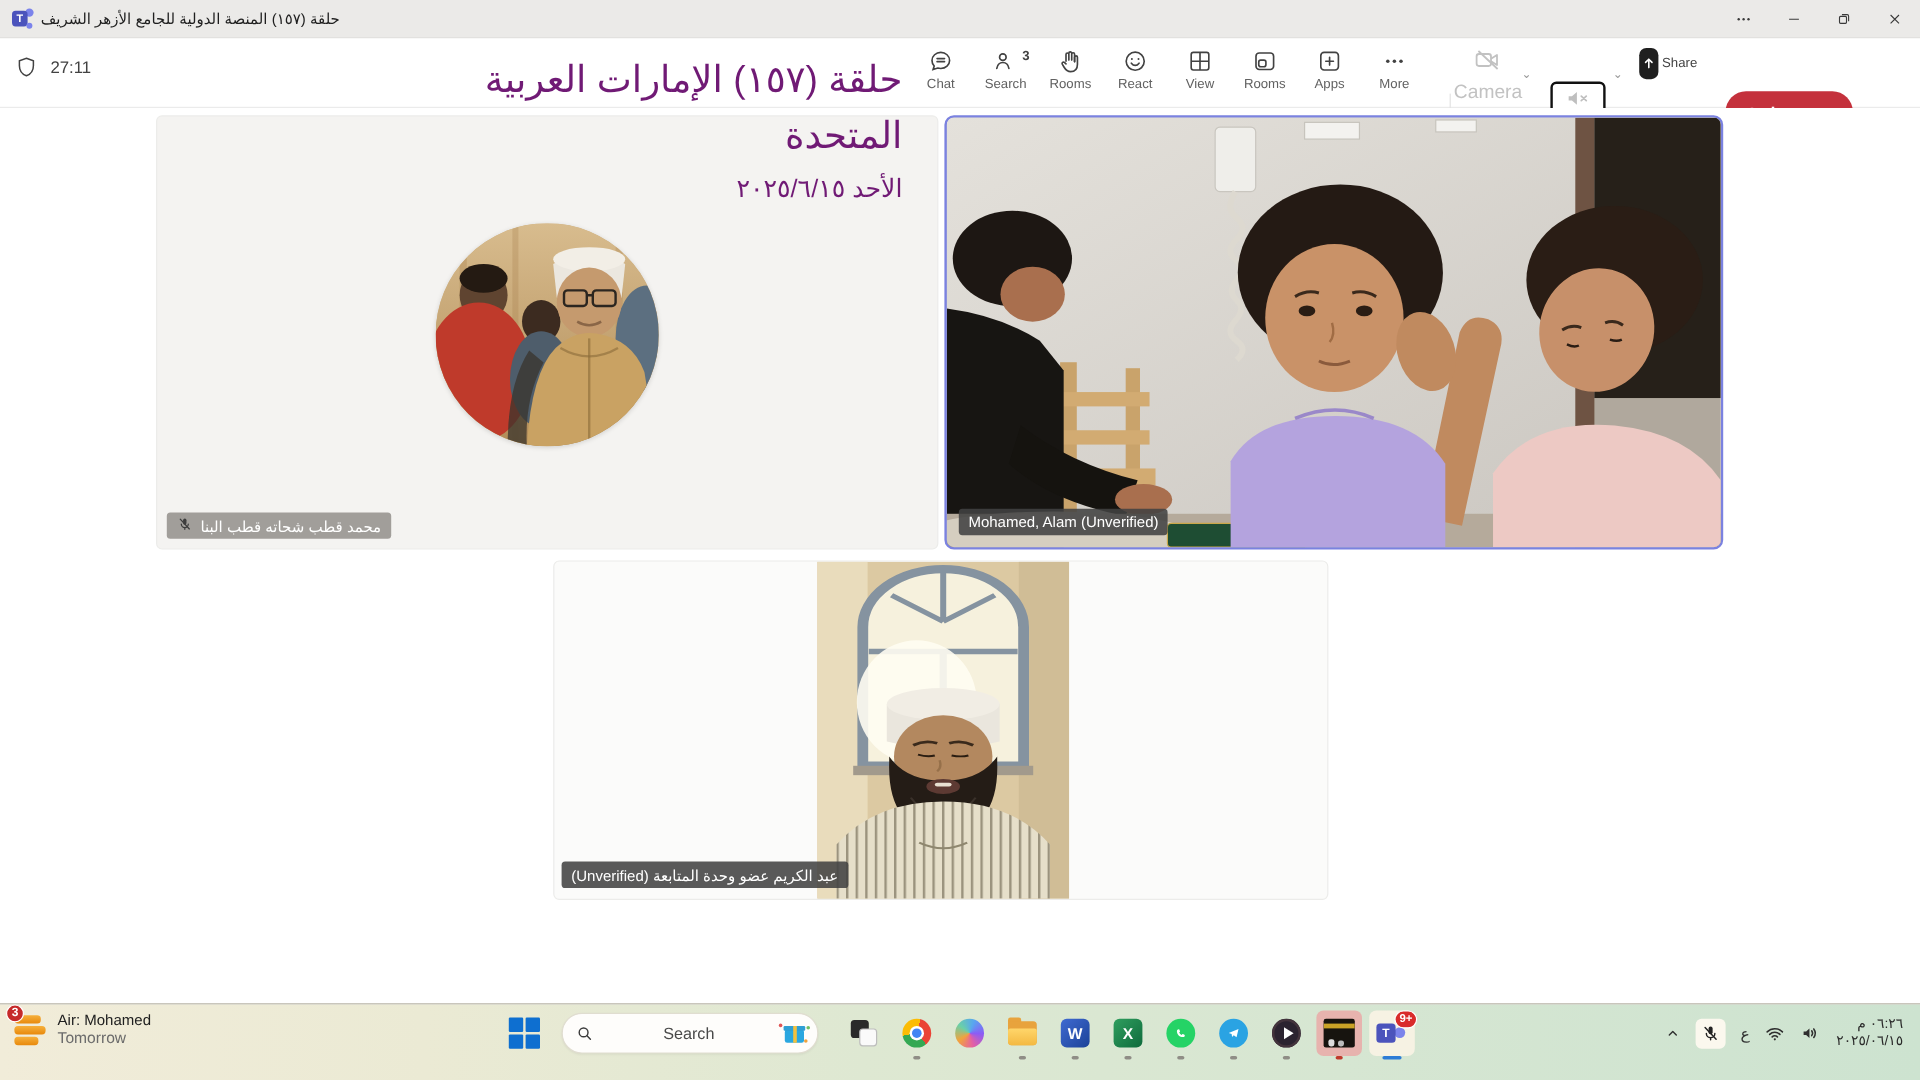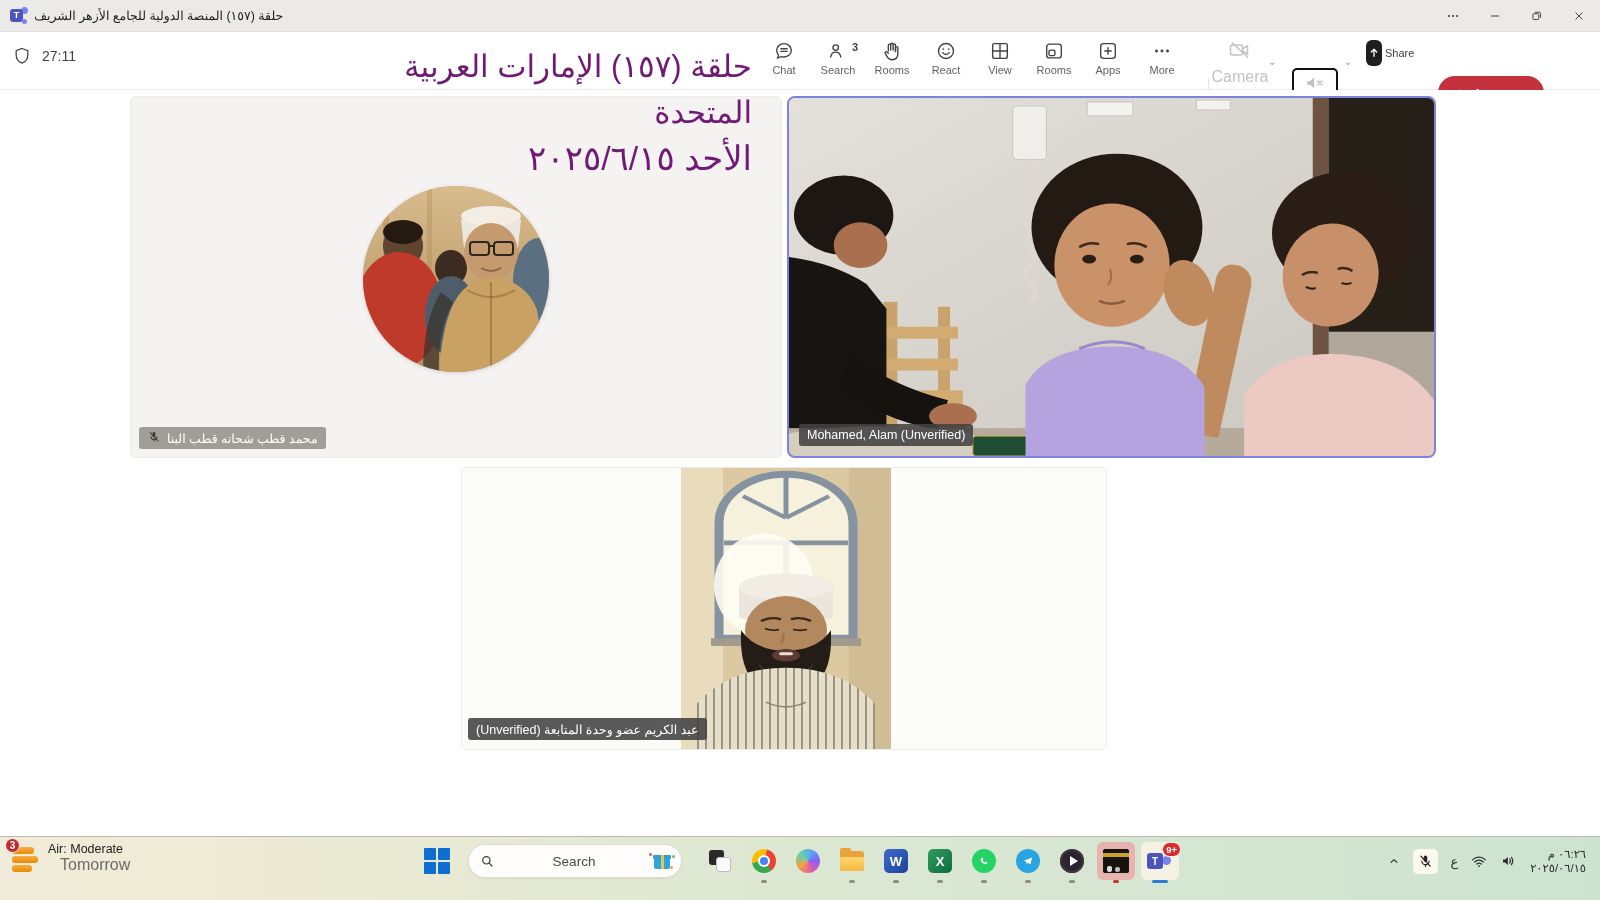--- a/index.html
+++ b/index.html
@@ -54,21 +54,21 @@
                background:#c4313c; display:flex; align-items:center; justify-content:center; gap:7px;
                color:#fff; }
   .leave-btn .lbl { font-size:13.5px; font-weight:bold; color:#fff; }
   .leave-chev { font-size:10px; color:#f5d4d6; margin-left:2px; }
 
   
   .canvas { position:absolute; left:0; top:90px; width:1600px; height:746px; background:#fff; }
   .overlay-head { position:absolute; left:360px; top:-46px; width:392px; text-align:right;
                   direction:rtl; color:#701a75; font-weight:normal; z-index:6; }
   .overlay-line1 { font-size:31px; line-height:46px; }
-  .overlay-line2 { font-size:34px; line-height:44px; }
+  .overlay-line2 { font-size:21px; line-height:44px; }
 
   .tile { position:absolute; border-radius:5px; overflow:hidden; }
   .tile1 { left:130px; top:6px; width:652px; height:362px; background:#f4f3f1; border:1px solid #ececea; }
   .tile2 { left:787px; top:6px; width:649px; height:362px; background:#cfccc6;
            border:2px solid #7b82e0; border-radius:8px; box-shadow:inset 0 0 0 2px #fff; }
   .tile3 { left:461px; top:377px; width:646px; height:283px; background:#fbfbfa; border:1px solid #ececea; }
   .tile svg.scene { position:absolute; inset:0; width:100%; height:100%; }
   .avatar-wrap { position:absolute; left:232px; top:89px; width:186px; height:186px; border-radius:50%;
                  overflow:hidden; box-shadow:0 1px 4px rgba(0,0,0,.15); }
   .vstrip { position:absolute; left:219px; top:0; width:210px; height:100%; }
@@ -86,21 +86,21 @@
              border-top:1px solid #bcb9ac; }
   .tk-row { position:absolute; left:0; top:0; width:1600px; height:48px; }
   .weather { position:absolute; left:10px; top:5px; display:flex; align-items:center; gap:8px; }
   .w-icon { position:relative; width:30px; height:30px; }
   .w-bar { position:absolute; left:2px; height:7px; border-radius:3px;
            background:linear-gradient(180deg,#f6b03c,#e8890c); }
   .w-badge { position:absolute; left:-5px; top:-5px; width:15px; height:15px; border-radius:50%;
              background:#c62a2a; color:#fff; font-size:10px; font-weight:bold;
              display:flex; align-items:center; justify-content:center; border:1px solid #fff; }
   .w-txt1 { font-size:12.5px; color:#202020; }
-  .w-txt2 { font-size:16px; color:#6b6b6b;margin-left:12px; }
+  .w-txt2 { font-size:13px; color:#6b6b6b; }
 
   .start-btn { position:absolute; left:424px; top:11px; width:26px; height:26px;
                display:grid; grid-template-columns:12px 12px; grid-template-rows:12px 12px; gap:2px; }
   .start-btn i { background:#0e6fd0; border-radius:1px; }
 
   .search-pill { position:absolute; left:468px; top:7px; width:214px; height:34px; border-radius:17px;
                  background:#fefdfb; border:1px solid #e0ddd0; display:flex; align-items:center;
                  padding:0 10px; gap:8px; box-shadow:0 1px 2px rgba(0,0,0,.06);text-align:center; }
   .search-pill .ph { font-size:13.5px; color:#494949; flex:1; }
   .gift { position:relative; width:18px; height:16px; }
@@ -486,21 +486,21 @@
     <div class="tk-row">
 
       <div class="weather">
         <span class="w-icon">
           <span class="w-bar" style="top:4px; width:22px;"></span>
           <span class="w-bar" style="top:13px; width:26px;"></span>
           <span class="w-bar" style="top:22px; width:20px;"></span>
           <span class="w-badge">3</span>
         </span>
         <span>
-          <div class="w-txt1">Air: Moderate</div>
+          <div class="w-txt1">Air: Mohamed</div>
           <div class="w-txt2">Tomorrow</div>
         </span>
       </div>
 
       <div class="start-btn">
         <i></i>
           <i></i>
           <i></i>
           <i></i>
       </div>

